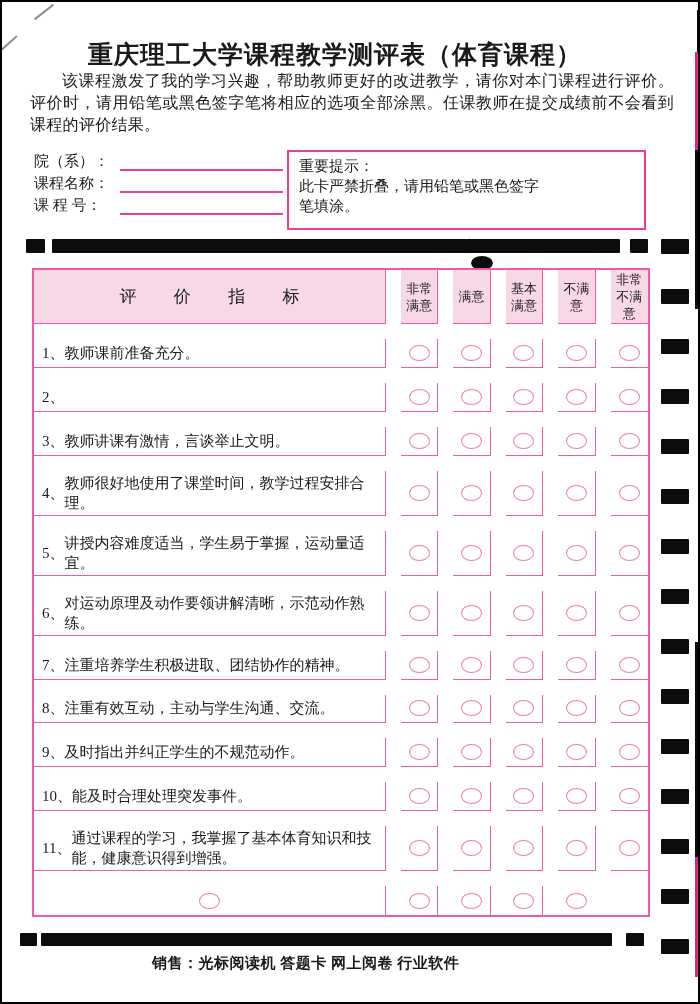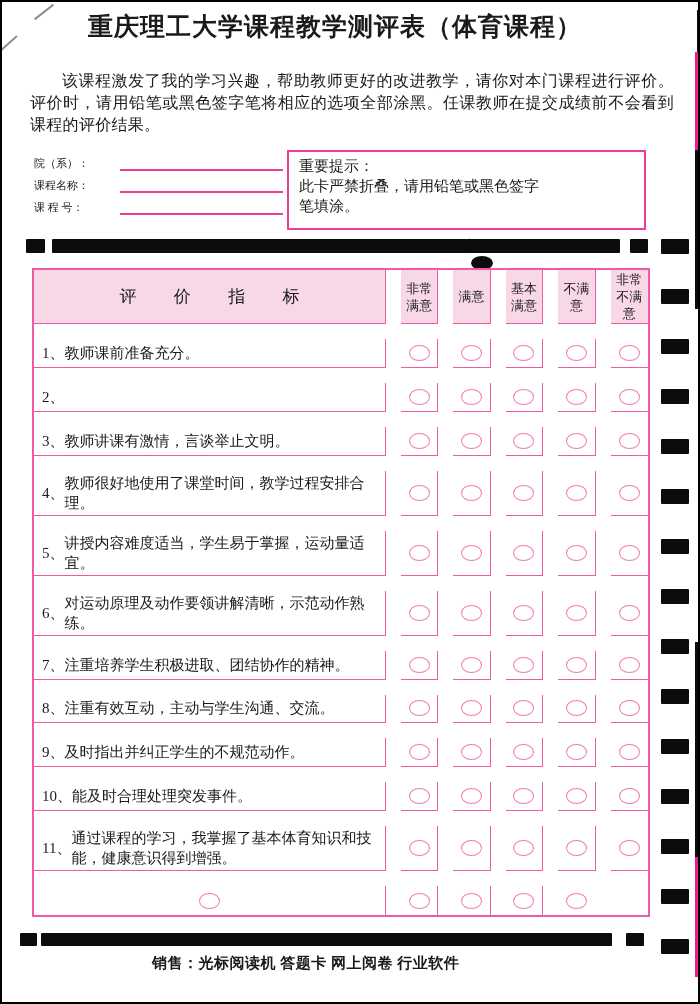--- a/index.html
+++ b/index.html
@@ -5,25 +5,25 @@
   :root{
     --accent-pink:#f23b96; --table-pink:#ee5ba3; --header-pink-bg:#f8d7e7;
     --bubble-pink:#f07ab2; --magenta-strip:#ec1c8d; --mark-black:#0c0c0c; --text:#1a1a1a;
   }
   *{box-sizing:border-box;margin:0;padding:0;}
   body{margin:0;background:#fff;font-family:"Liberation Serif","DejaVu Serif",serif;color:var(--text);}
   .page{position:relative;width:700px;height:1004px;background:#fff;border:2px solid #000;overflow:hidden;}
   .crop{position:absolute;background:#8f8f8f;width:2px;height:24px;}
   .crop.c1{left:41px;top:-2px;transform:rotate(52deg);}
   .crop.c2{left:5px;top:30px;transform:rotate(48deg);}
-  .title{position:absolute;left:0;right:30px;top:8px;text-align:center;font-size:25px;font-weight:600;letter-spacing:1px;}
+  .title{position:absolute;left:0;right:30px;top:36px;text-align:center;font-size:25px;font-weight:600;letter-spacing:1px;}
   .intro{position:absolute;left:28px;top:68px;width:644px;font-size:16px;line-height:22px;text-align:justify;text-indent:2em;letter-spacing:.3px;}
   
   .fields{position:absolute;left:32px;top:147px;width:250px;}
-  .field{display:flex;align-items:flex-end;height:22px;font-size:11px;}
+  .field{display:flex;align-items:flex-end;height:22px;font-size:15px;}
   .flabel{flex:0 0 84px;white-space:pre;}
   .fline{flex:0 0 163px;height:14px;border-bottom:2px solid var(--accent-pink);margin-left:2px;}
   
   .notice{position:absolute;left:285px;top:148px;width:359px;height:80px;border:2px solid var(--accent-pink);padding:4px 8px 0 10px;font-size:15px;line-height:20px;}
   .nrow{display:flex;align-items:center;flex-direction:column;}
   .nlabel{flex:none;white-space:pre;}
   .ntext{width:242px;}
   .oval-filled{display:inline-block;width:22px;height:14px;background:var(--mark-black);border-radius:50%;margin-left:28px;}
   .wmark{display:inline-flex;align-items:center;}
   .wmark:first-of-type{margin-left:24px;}

